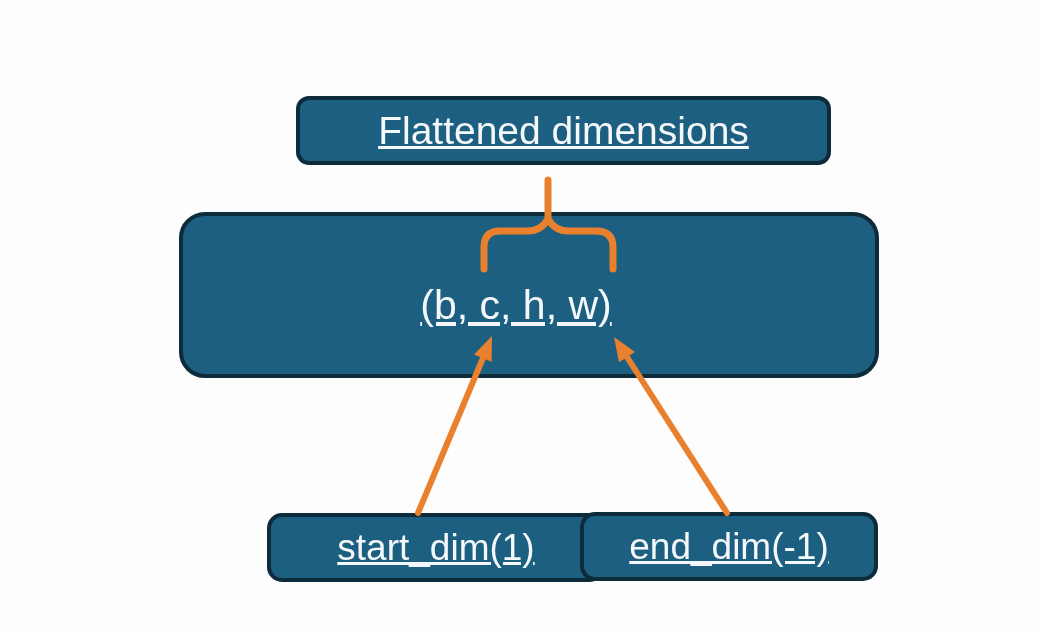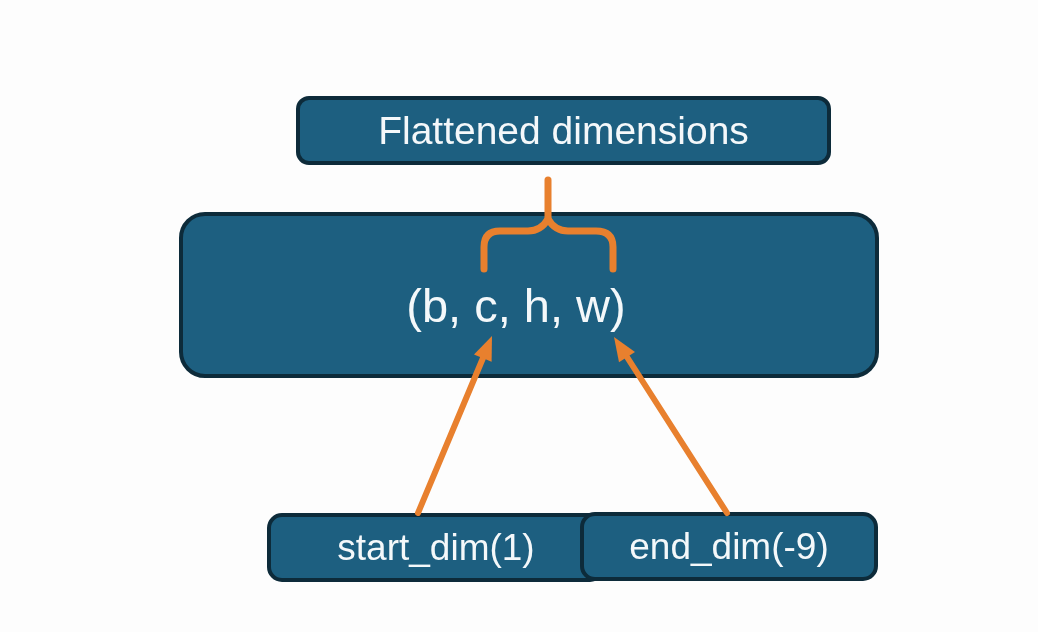--- a/index.html
+++ b/index.html
@@ -17,32 +17,33 @@
   }
   .node {
     position: absolute;
     box-sizing: border-box;
     background: #1d5f80;
     border: 4px solid #0d2b3a;
     display: flex;
     align-items: center;
     justify-content: center;
     color: #f4f8fa;
+    text-decoration: underline;
   }
   .node-title {
     left: 296px;  top: 96px;
     width: 535px; height: 69px;
     border-radius: 13px;
     font-size: 39px;
   }
   .node-tensor {
     left: 179px;  top: 212px;
     width: 700px; height: 166px;
     border-radius: 26px;
-    font-size: 47px;
+    font-size: 41px;
   }
   .node-tensor .label {
     transform: translate(-13px, 10px);
   }
   .node-start {
     left: 267px;  top: 513px;
     width: 338px; height: 69px;
     border-radius: 15px;
     font-size: 37px;
   }
@@ -72,21 +73,21 @@
 
   <div class="node node-tensor">
     <span class="label">(b, c, h, w)</span>
   </div>
 
   <div class="node node-start">
     <span class="label">start_dim(1)</span>
   </div>
 
   <div class="node node-end">
-    <span class="label">end_dim(-9)</span>
+    <span class="label">end_dim(-1)</span>
   </div>
 
   <svg class="overlay" viewBox="0 0 1038 632" xmlns="http://www.w3.org/2000/svg">
 
     <line x1="548" y1="180" x2="548" y2="219" stroke-width="7" stroke-linecap="round" fill="none" stroke="#e8802e"></line>
 
     <path d="M 484 269
              L 484 247
              Q 484 231 500 231
              L 528 231

